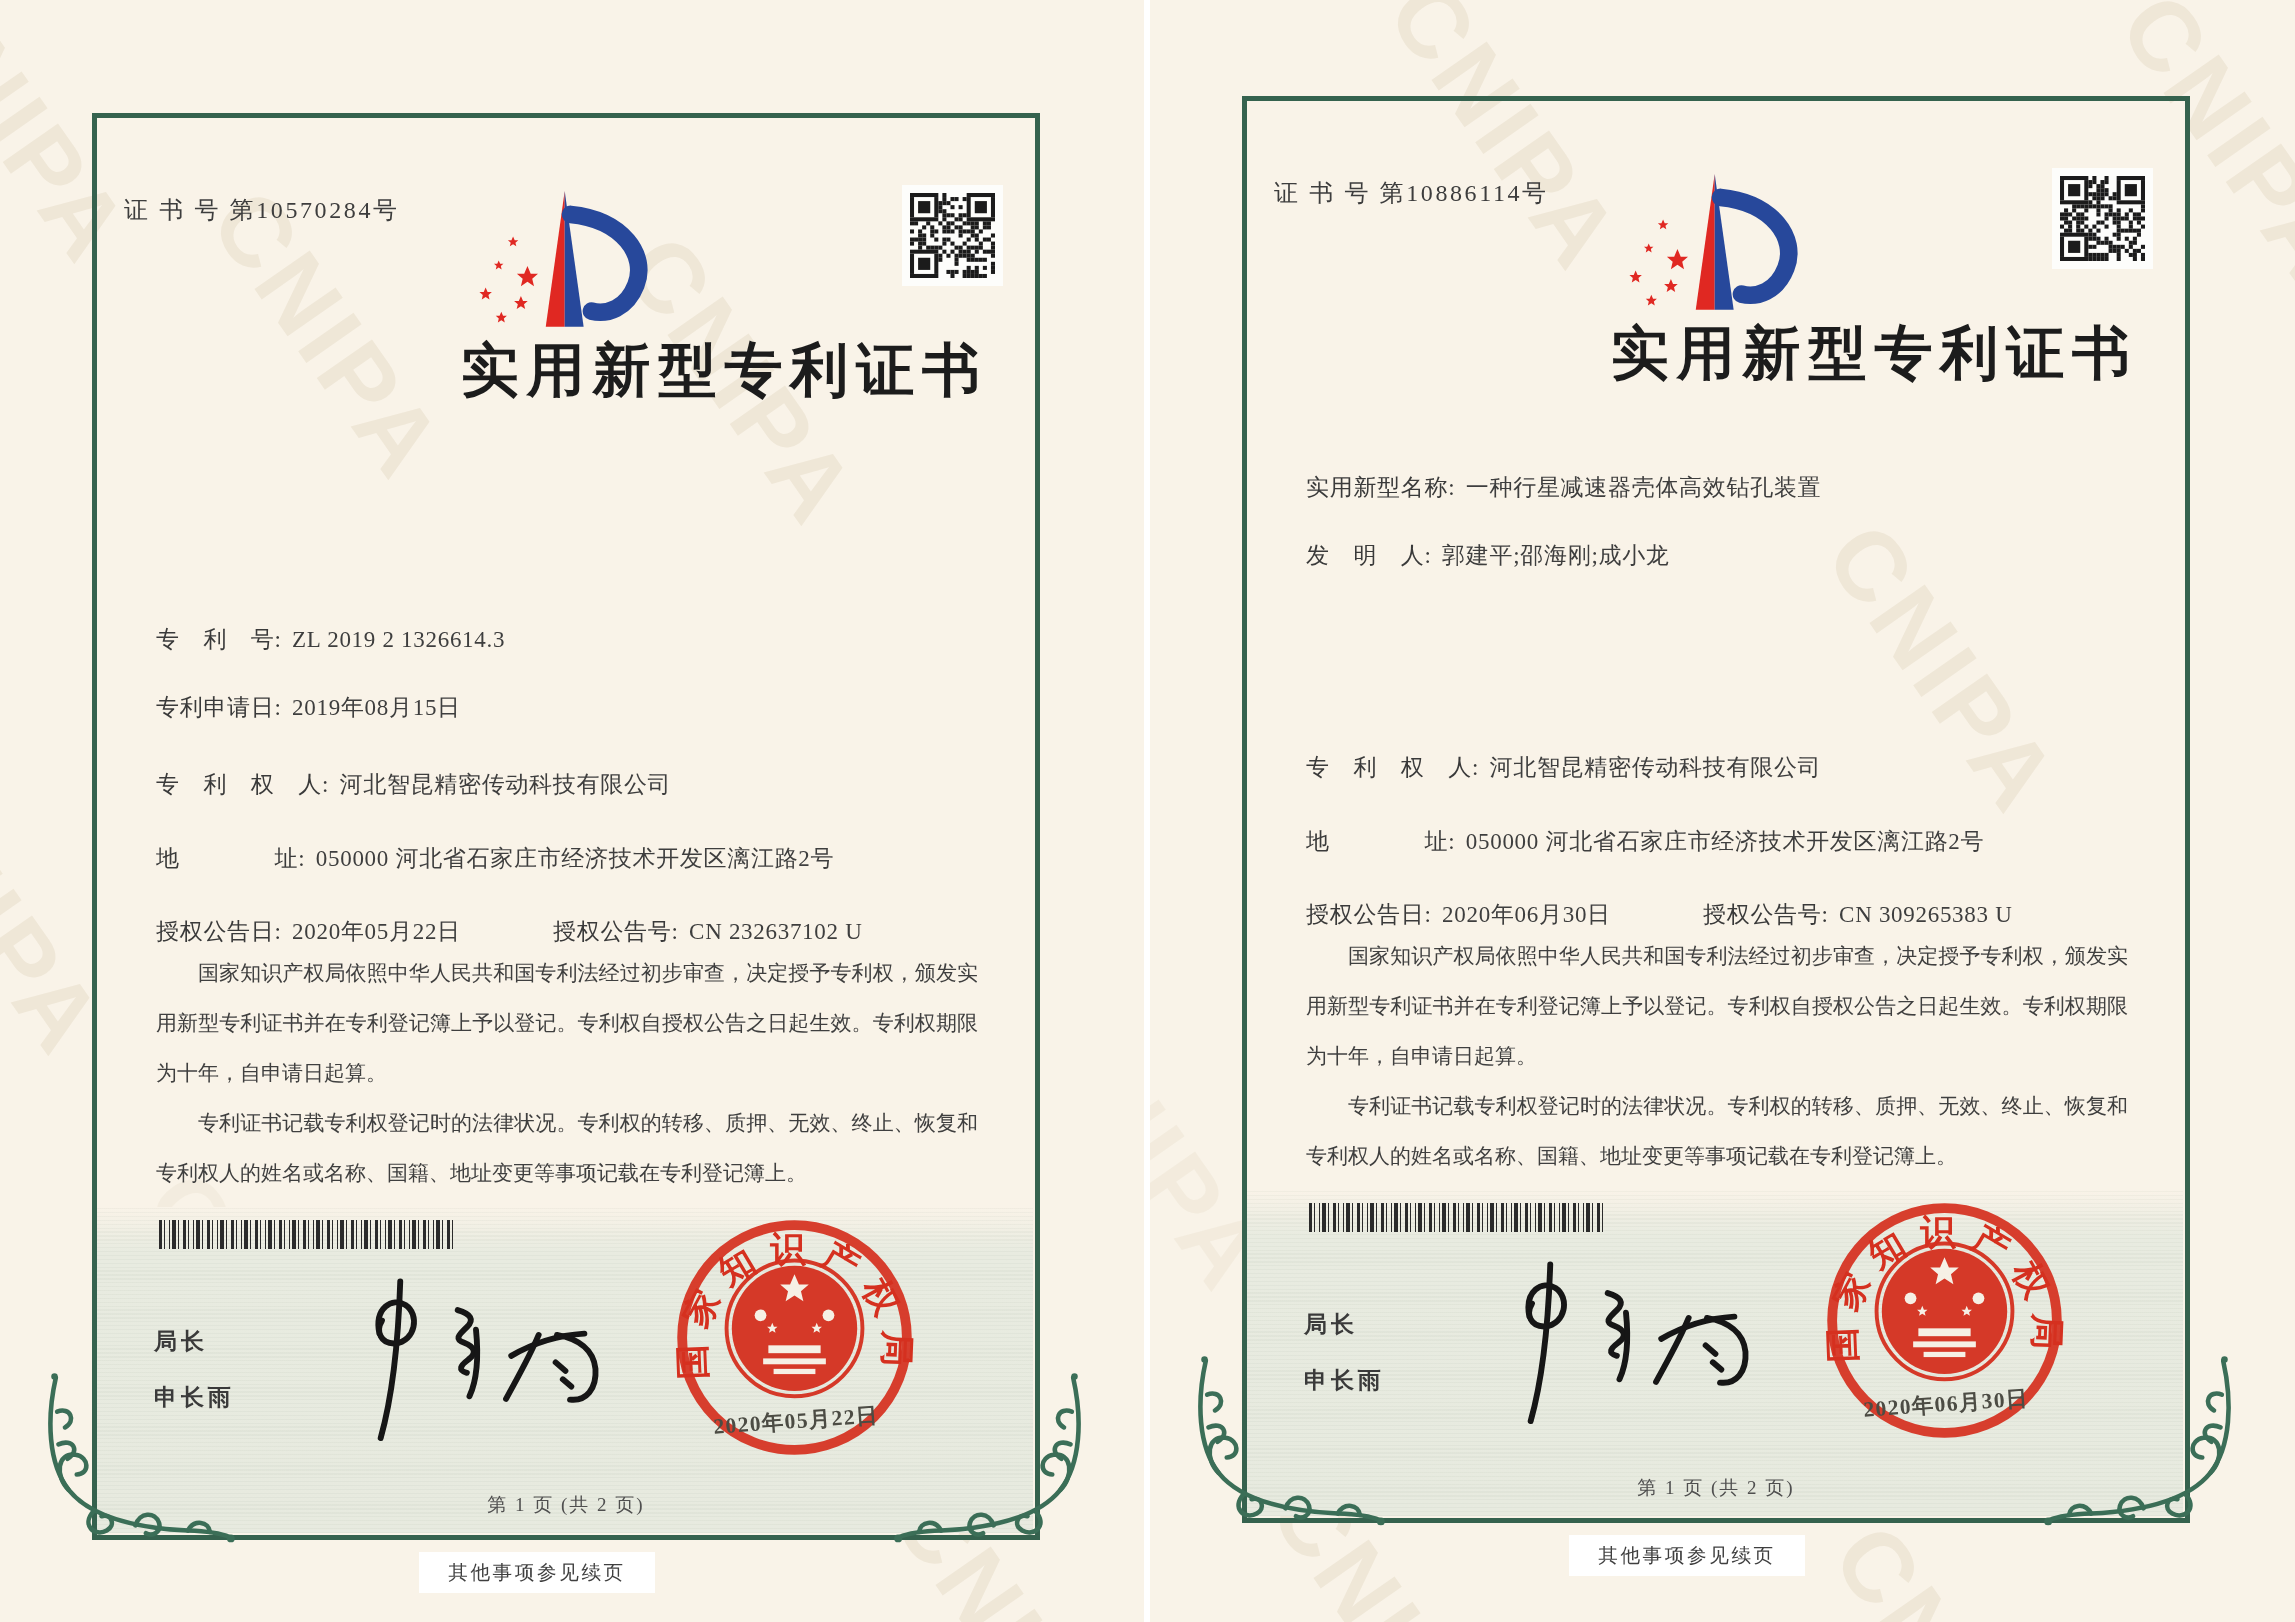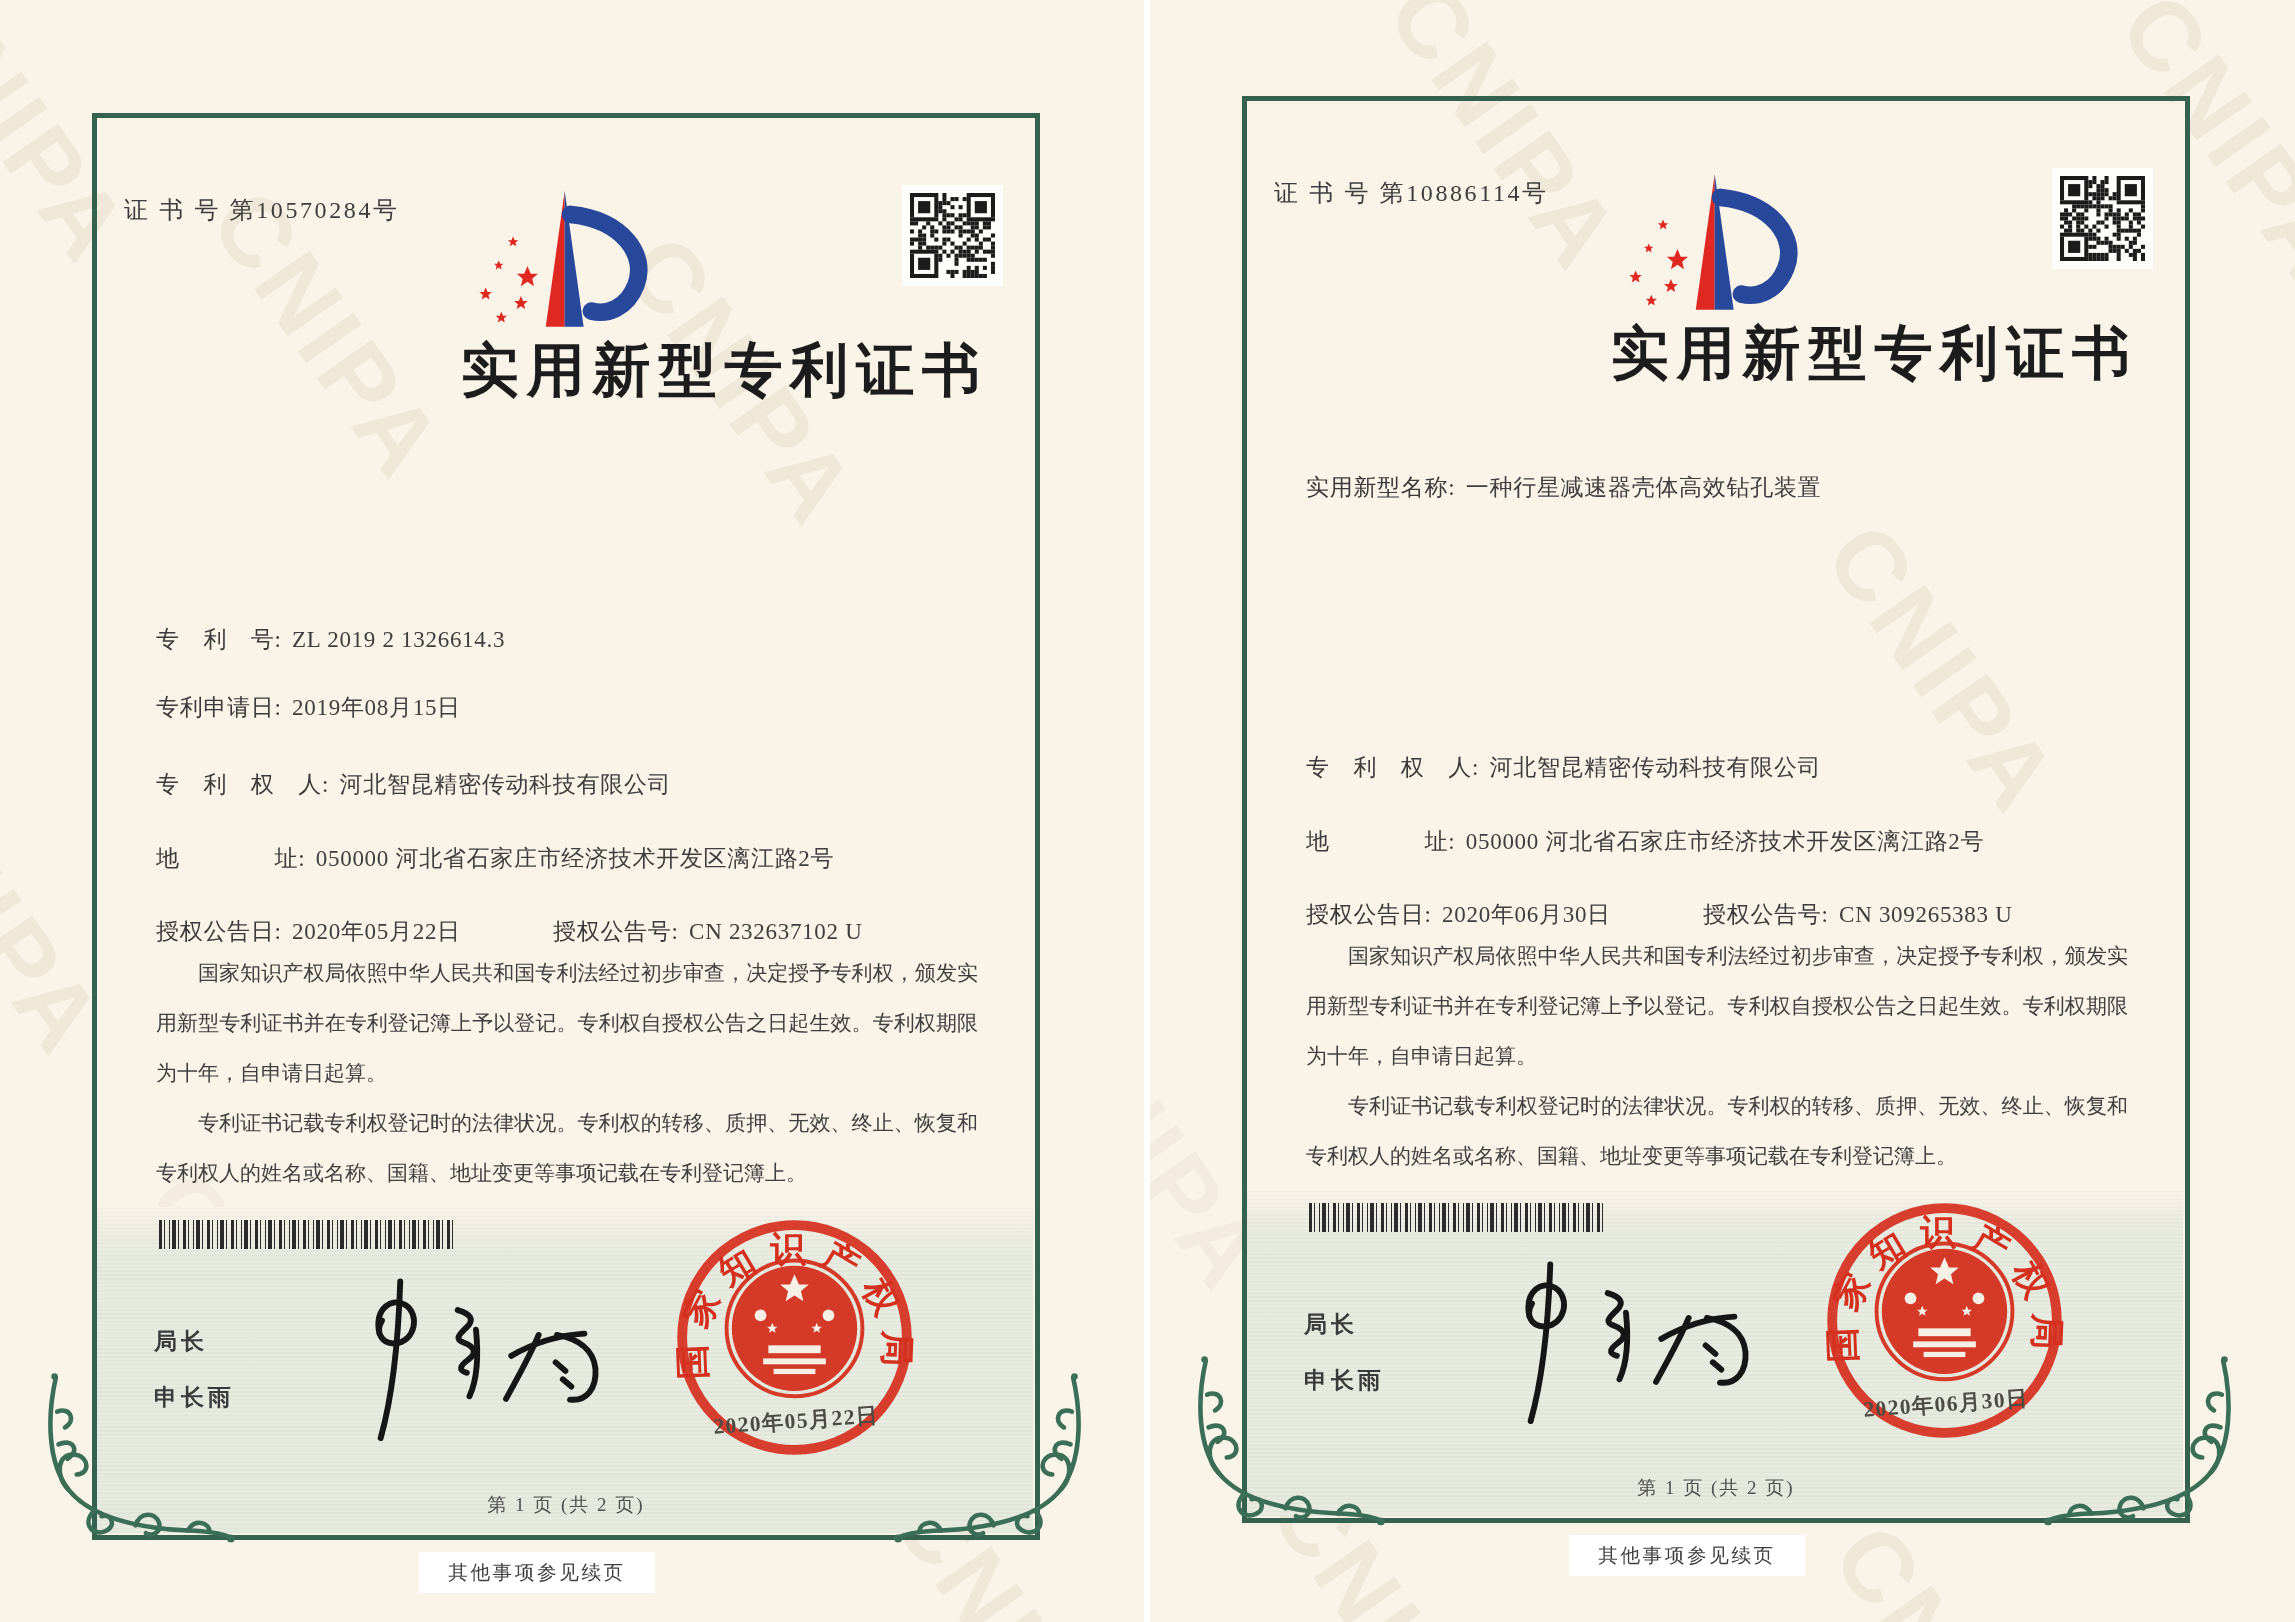--- a/index.html
+++ b/index.html
@@ -557,20 +557,23 @@
           <rect x="111.42857142857143" y="123.80952380952381" width="6.190476190476191" height="6.190476190476191" fill="#1b1b1b"></rect>
           <rect x="123.80952380952381" y="123.80952380952381" width="6.190476190476191" height="6.190476190476191" fill="#1b1b1b"></rect>
         </svg>
     </div>
 
     <div class="title">实用新型专利证书</div>
 
     <div class="frow frow--name">
       <span class="flabel">实用新型名称:</span><span class="fvalue">一种行星减速器壳体高效钻孔装置</span>
     </div>
+    <div class="frow frow--inv">
+      <span class="flabel">发　明　人:</span><span class="fvalue">郭建平;邵海刚;成小龙</span>
+    </div>
     <div class="frow frow--owner">
       <span class="flabel">专　利　权　人:</span><span class="fvalue">河北智昆精密传动科技有限公司</span>
     </div>
     <div class="frow frow--addr">
       <span class="flabel">地　　　　址:</span><span class="fvalue">050000 河北省石家庄市经济技术开发区漓江路2号</span>
     </div>
     <div class="frow frow--grant">
       <span class="flabel">授权公告日:</span><span class="fvalue">2020年06月30日</span>
       <span class="grant-no-pair">
         <span class="flabel">授权公告号:</span><span class="fvalue">CN 309265383 U</span>

